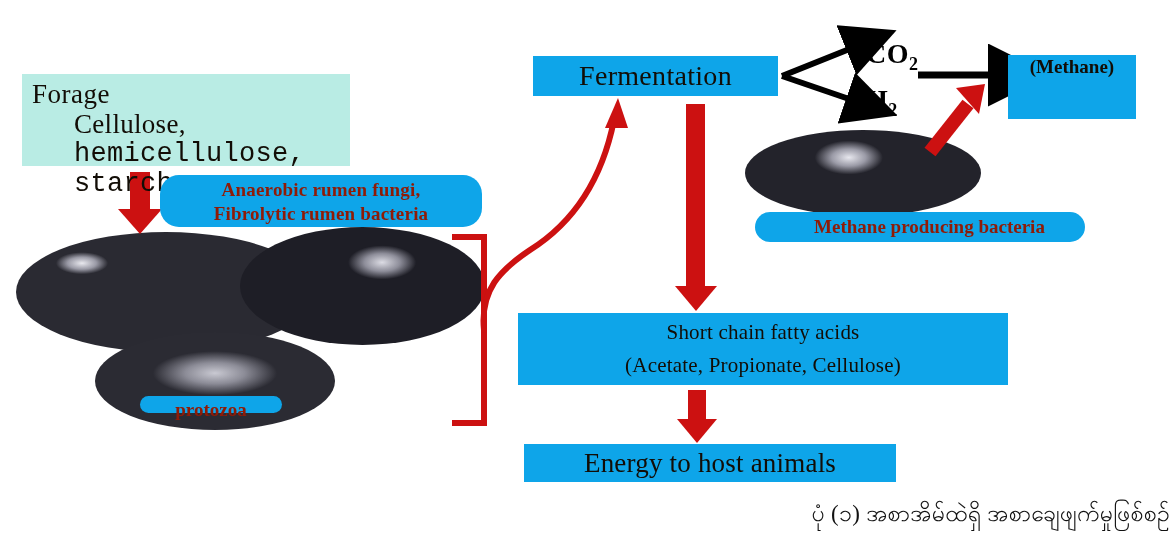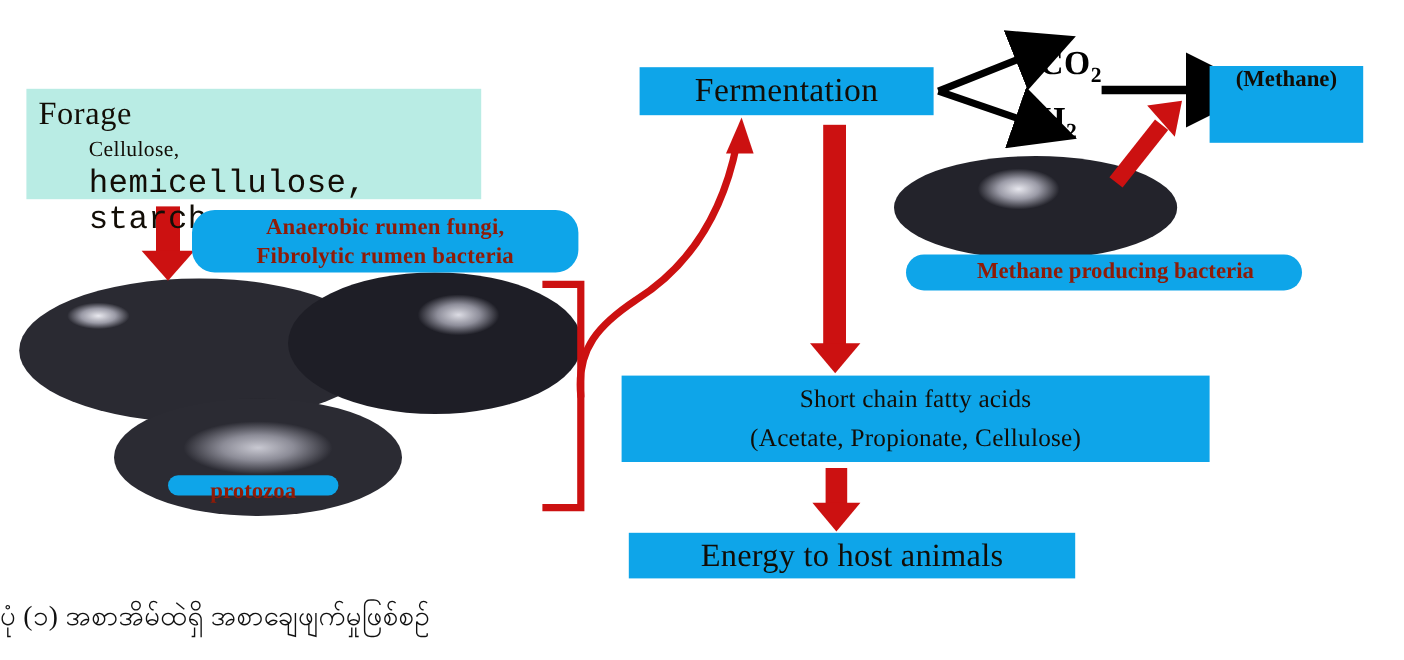--- a/index.html
+++ b/index.html
@@ -6,23 +6,23 @@
   body{width:1170px;height:550px;position:relative;overflow:hidden;
        font-family:"Liberation Serif",serif;color:#000;}
   #stage{position:absolute;left:0;top:0;width:1170px;height:550px;}
 
   .box{position:absolute;box-sizing:border-box;}
   .yellow{background:#0ea5e9;color:#120d06;}
   .teal{background:#b9ece4;color:#120d06;}
   .redtext{color:#8f1b07;border-radius:19px;}
 
   
-  #forage{left:22px;top:74px;width:379px;height:92px;padding:6px 0 0 10px;}
+  #forage{left:22px;top:74px;width:328px;height:92px;padding:6px 0 0 10px;}
   #forage .l1{font-size:27px;line-height:29px;letter-spacing:.5px;}
-  #forage .l2{font-size:18px;line-height:30px;padding-left:42px;letter-spacing:.3px;}
+  #forage .l2{font-size:27px;line-height:30px;padding-left:42px;letter-spacing:.3px;}
   #forage .l3{font-size:27px;line-height:30px;padding-left:42px;letter-spacing:.3px;font-family:Liberation Mono, monospace;}
 
   
   #fungi-label{left:160px;top:175px;width:322px;height:52px;padding-top:3px;text-align:center;}
   #fungi-label div{font-size:19px;line-height:24px;font-weight:bold;letter-spacing:.2px;}
   #protozoa-label{left:140px;top:396px;width:142px;height:17px;text-align:center;}
   #protozoa-label div{font-size:19px;line-height:28px;font-weight:bold;}
   #methanogen-label{left:755px;top:212px;width:330px;height:30px;text-align:center;}
   #methanogen-label div{font-size:19px;line-height:30px;font-weight:bold;padding-left:19px;}
 
@@ -41,21 +41,21 @@
   #energy{left:524px;top:444px;width:372px;height:38px;text-align:center;}
   #energy span{font-size:27px;line-height:38px;letter-spacing:.2px;}
 
   
   .gas{position:absolute;font-size:28px;font-weight:bold;letter-spacing:.5px;}
   .gas sub{font-size:18px;}
   #co2{left:866px;top:38px;}
   #h2{left:866px;top:84px;}
 
   
-  #caption{position:absolute;left:0;top:497px;width:1170px;text-align:left;
+  #caption{position:absolute;left:0;top:497px;width:1170px;text-align:right;
            font-size:23px;line-height:34px;letter-spacing:.3px;color:#111;}
 
   
   .micro{position:absolute;border-radius:50%;overflow:hidden;background:#1a1a1a;}
   #micro-a{left:16px;top:232px;width:300px;height:120px;
     background:
       radial-gradient(ellipse 26px 11px at 22% 26%, #e9e9ef 0%, #9a9aa6 55%, #2a2a32 100%),
       radial-gradient(ellipse 30px 12px at 44% 18%, #dedee6 0%, #8d8d99 58%, #23232b 100%),
       radial-gradient(ellipse 22px 10px at 66% 30%, #e4e4ec 0%, #8a8a96 60%, #202028 100%),
       radial-gradient(ellipse 28px 11px at 82% 22%, #d6d6e0 0%, #84848f 58%, #1e1e26 100%),

